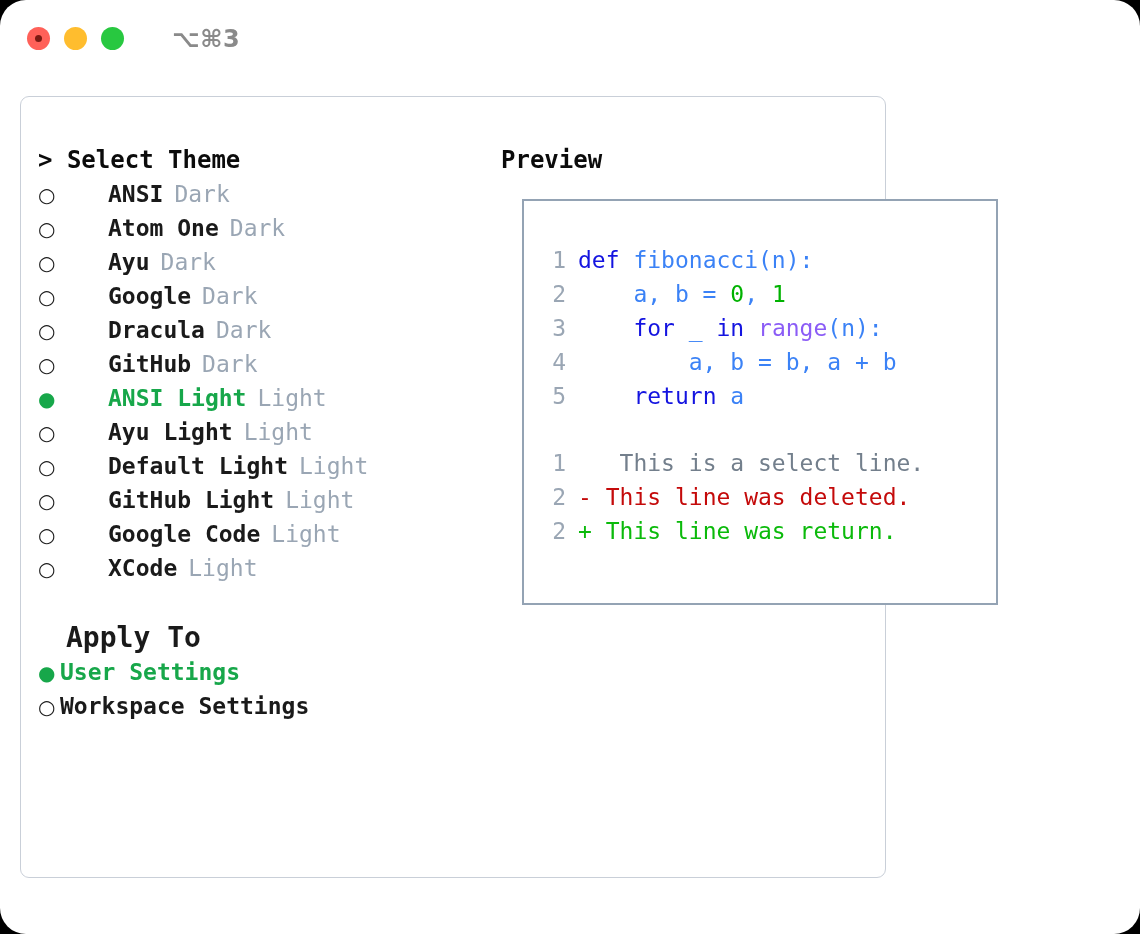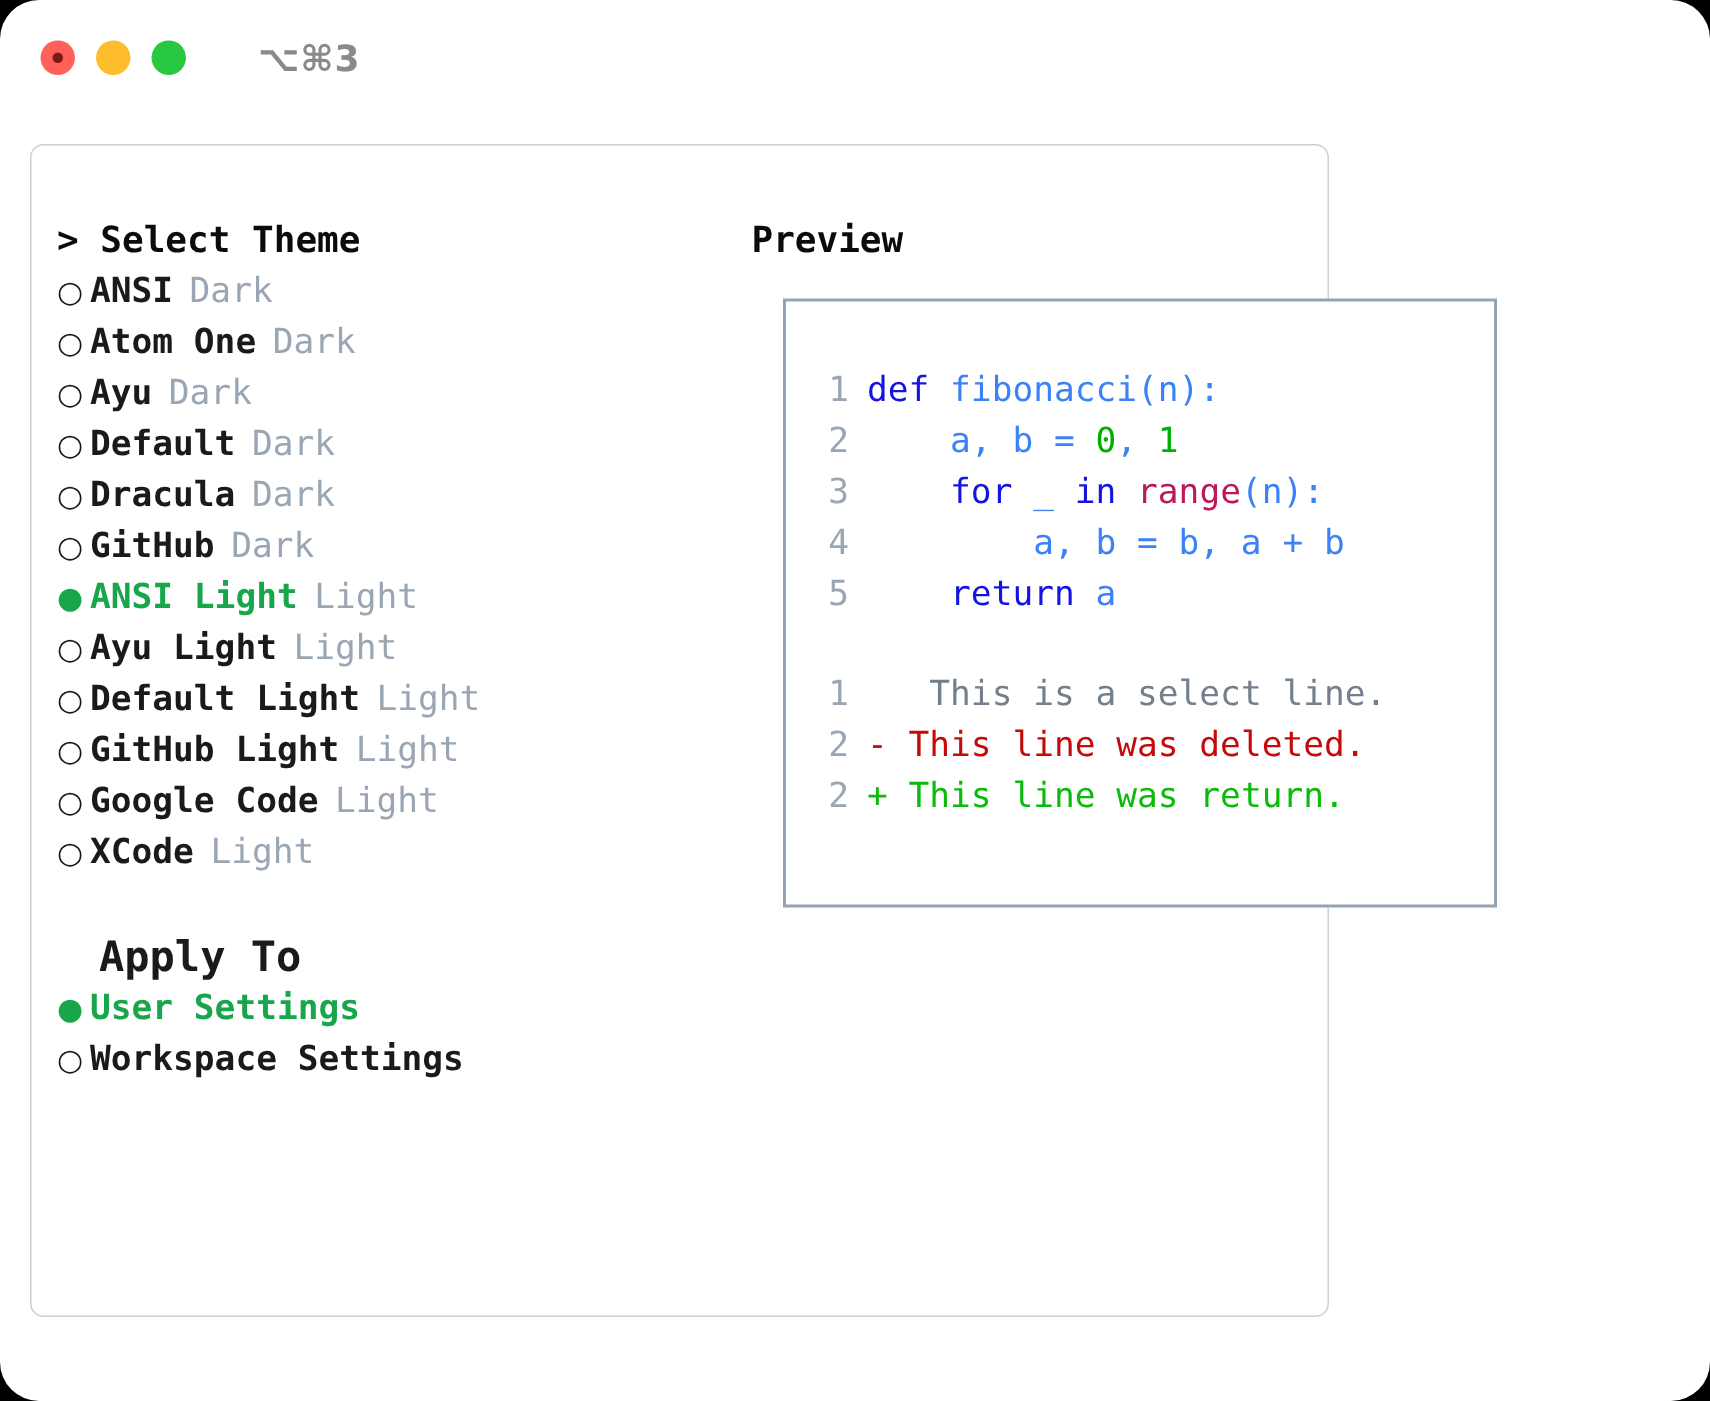--- a/index.html
+++ b/index.html
@@ -115,20 +115,21 @@
     flex: 0 0 22px;
     font-size: 20px;
     line-height: 34px;
     color: #1a1a1a;
     font-family: "DejaVu Sans", "Liberation Sans", sans-serif;
   }
   .theme-row.selected .bullet { color: #17a74a; }
   .theme-name {
     color: #1a1a1a;
     font-weight: bold;
+    margin-left: 48px;
   }
   .theme-row.selected .theme-name { color: #17a74a; font-weight: bold; }
   .theme-badge {
     color: #9aa6b4;
     margin-left: 11px;
     font-weight: normal;
   }
 
   
   .apply-block { margin-top: 36px; }
@@ -189,21 +190,21 @@
   .ln {
     width: 30px;
     flex: 0 0 30px;
     text-align: right;
     color: #9aa6b4;
     margin-right: 12px;
   }
   .code-txt { color: #1a1a1a; }
   .tok-kw   { color: #1414e0; }
   .tok-num  { color: #00b200; }
-  .tok-fn   { color: #be185d; }
+  .tok-fn   { color: #8b5cf6; }
   .tok-plain{ color: #3b82f6; }
 
   .diff-area {
     position: absolute;
     left: 12px;
     top: 245px;
     width: 450px;
   }
   .diff-ctx { color: #737f8c; }
   .diff-del { color: #c40a0a; }
@@ -226,21 +227,21 @@
   <div class="panel">
 
     <div class="col-left">
 
       <div class="section-head">&gt; Select Theme</div>
 
       <div class="theme-list">
           <div class="theme-row"><span class="bullet">○</span><span class="theme-name">ANSI</span><span class="theme-badge">Dark</span></div>
           <div class="theme-row"><span class="bullet">○</span><span class="theme-name">Atom One</span><span class="theme-badge">Dark</span></div>
           <div class="theme-row"><span class="bullet">○</span><span class="theme-name">Ayu</span><span class="theme-badge">Dark</span></div>
-          <div class="theme-row"><span class="bullet">○</span><span class="theme-name">Default</span><span class="theme-badge">Dark</span></div>
+          <div class="theme-row"><span class="bullet">○</span><span class="theme-name">Google</span><span class="theme-badge">Dark</span></div>
           <div class="theme-row"><span class="bullet">○</span><span class="theme-name">Dracula</span><span class="theme-badge">Dark</span></div>
           <div class="theme-row"><span class="bullet">○</span><span class="theme-name">GitHub</span><span class="theme-badge">Dark</span></div>
           <div class="theme-row selected"><span class="bullet">●</span><span class="theme-name">ANSI Light</span><span class="theme-badge">Light</span></div>
           <div class="theme-row"><span class="bullet">○</span><span class="theme-name">Ayu Light</span><span class="theme-badge">Light</span></div>
           <div class="theme-row"><span class="bullet">○</span><span class="theme-name">Default Light</span><span class="theme-badge">Light</span></div>
           <div class="theme-row"><span class="bullet">○</span><span class="theme-name">GitHub Light</span><span class="theme-badge">Light</span></div>
           <div class="theme-row"><span class="bullet">○</span><span class="theme-name">Google Code</span><span class="theme-badge">Light</span></div>
           <div class="theme-row"><span class="bullet">○</span><span class="theme-name">XCode</span><span class="theme-badge">Light</span></div>
         </div>
 

